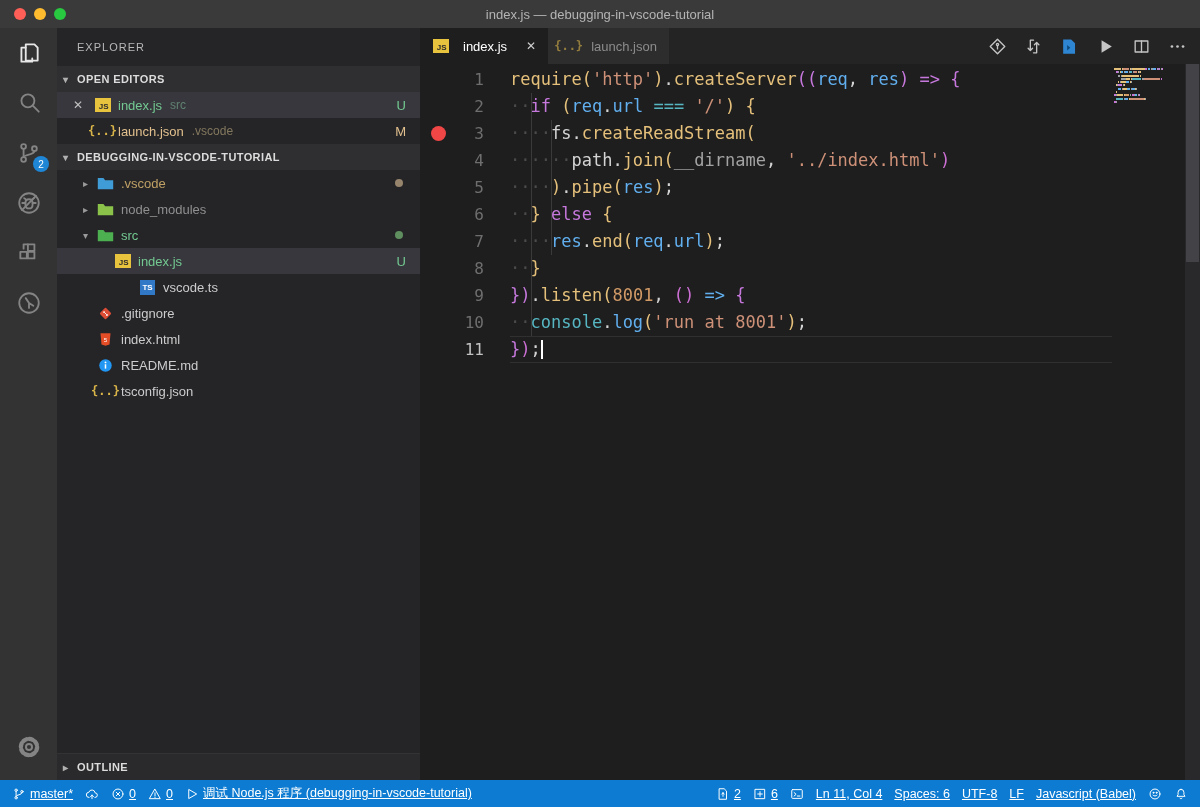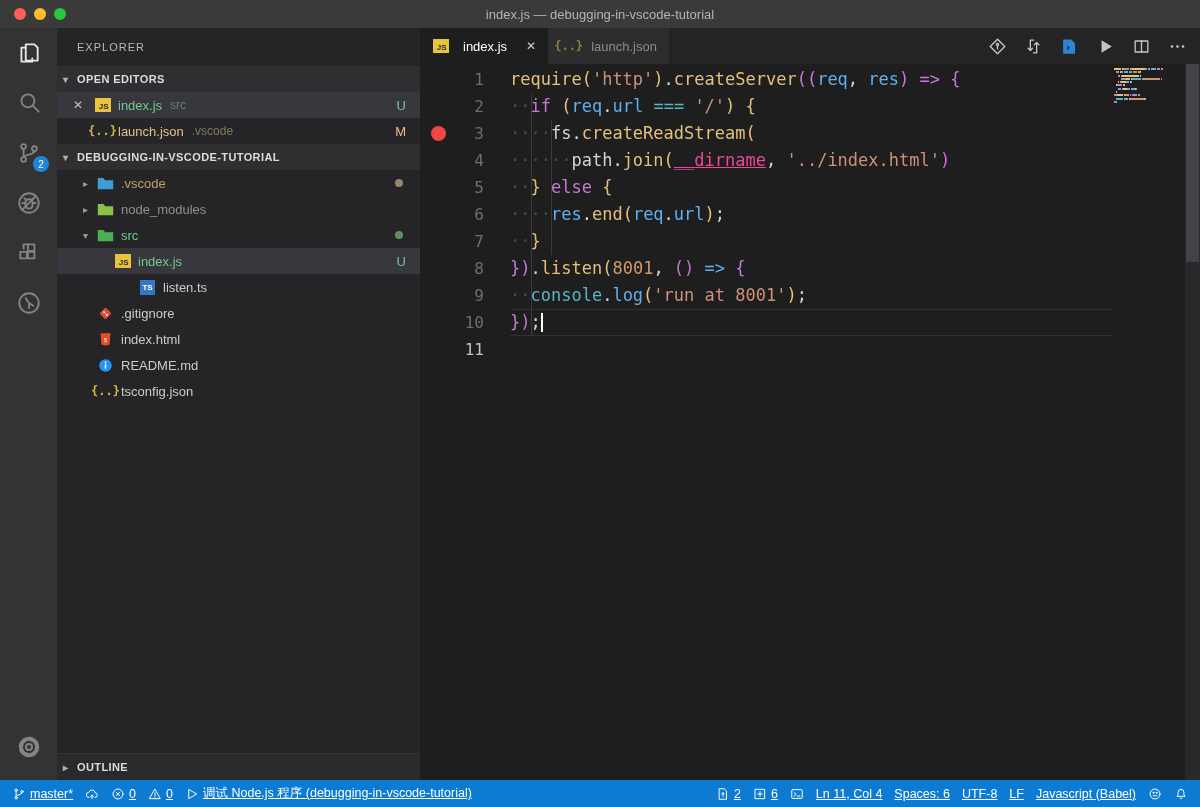--- a/index.html
+++ b/index.html
@@ -68,21 +68,21 @@
   .gutter { position:absolute; top:2px; left:0; width:90px; }
   .grow { height:27px; line-height:27px; text-align:right; padding-right:26px; color:#6e6e6e;
           font-size:16px; position:relative; }
   .grow.cur { color:#c2c2c2; }
   .bp { position:absolute; left:11px; top:6px; width:15px; height:15px; border-radius:50%; background:#f14646; }
   .lines { position:absolute; top:2px; left:90px; right:88px; }
   .cline { height:27px; line-height:27px; white-space:pre; color:#d4d4d4; }
   .cline.active { border-top:1px solid #303031; border-bottom:1px solid #303031; line-height:25px; }
   .tok-fn{color:#e5c07b}.tok-kw{color:#c678dd}.tok-var{color:#61afef}.tok-str{color:#ce9178}
   .tok-num{color:#d19a66}.tok-pn{color:#d4d4d4}.tok-brp{color:#c678dd}.tok-brk{color:#cc6fd4}
-  .tok-teal{color:#56b6c2}.tok-und{color:#ec4899;text-decoration:underline}.tok-wsp{color:#4b4b4b}
+  .tok-teal{color:#56b6c2}.tok-und{color:#a3a3a3;}.tok-wsp{color:#4b4b4b}
   .cursor { display:inline-block; width:2px; height:19px; background:#ffffff; vertical-align:-4px; }
   .guide { position:absolute; width:1px; background:#3a3a3a; }
 
   .minimap { position:absolute; top:4px; right:24px; width:62px; }
   .mm-line { height:2px; margin-bottom:1.3px; position:relative; }
   .mm-seg { position:absolute; top:0; height:2px; }
   .scrollbar { position:absolute; top:0; right:0; bottom:0; width:15px; background:#29292b; }
   .scroll-slider { position:absolute; top:0; left:1px; right:1px; height:198px; background:#434347; }
 
   
@@ -228,21 +228,21 @@
               <span class="box-js">JS</span>
             </span>
             <span class="fname" style="color:#73c991">index.js</span>
             <span class="rgt" style="color:#73c991">U</span>
           </div>
           <div class="row" style="padding-left: 68px;">
             <span class="tw"></span>
             <span class="ficon">
               <span class="box-ts">TS</span>
             </span>
-            <span class="fname" style="color:#cccccc">listen.ts</span>
+            <span class="fname" style="color:#cccccc">vscode.ts</span>
           </div>
           <div class="row" style="padding-left: 26px;">
             <span class="tw"></span>
             <span class="ficon">
               <svg viewBox="0 0 24 24" width="15" height="15">
                 <rect x="5" y="5" width="14" height="14" rx="2.5" transform="rotate(45 12 12)" fill="#dd4c35"></rect>
                 <circle cx="9.7" cy="9.7" r="1.5" fill="#fff"></circle>
                 <circle cx="14.3" cy="14.3" r="1.5" fill="#fff"></circle>
                 <path d="M10.5 10.5l3 3" stroke="#fff" stroke-width="1.4"></path>
               </svg>
@@ -353,20 +353,21 @@
             <div class="grow">8</div>
             <div class="grow">9</div>
             <div class="grow">10</div>
             <div class="grow cur">11</div>
           </div>
         <div class="lines" id="lines">
             <div class="cline"><span class="tok-fn">require</span><span class="tok-fn">(</span><span class="tok-str">'http'</span><span class="tok-fn">)</span><span class="tok-pn">.</span><span class="tok-fn">createServer</span><span class="tok-brp">((</span><span class="tok-var">req</span><span class="tok-pn">, </span><span class="tok-var">res</span><span class="tok-brp">)</span><span class="tok-pn"> </span><span class="tok-kw">=&gt;</span><span class="tok-pn"> </span><span class="tok-brp">{</span></div>
             <div class="cline"><span class="tok-wsp">··</span><span class="tok-kw">if</span><span class="tok-pn"> </span><span class="tok-fn">(</span><span class="tok-var">req</span><span class="tok-pn">.</span><span class="tok-var">url</span><span class="tok-pn"> </span><span class="tok-teal">===</span><span class="tok-pn"> </span><span class="tok-str">'/'</span><span class="tok-fn">)</span><span class="tok-pn"> </span><span class="tok-fn">{</span></div>
             <div class="cline"><span class="tok-wsp">····</span><span class="tok-pn">fs</span><span class="tok-pn">.</span><span class="tok-fn">createReadStream</span><span class="tok-fn">(</span></div>
             <div class="cline"><span class="tok-wsp">······</span><span class="tok-pn">path</span><span class="tok-pn">.</span><span class="tok-fn">join</span><span class="tok-fn">(</span><span class="tok-und">__dirname</span><span class="tok-pn">, </span><span class="tok-str">'../index.html'</span><span class="tok-brk">)</span></div>
+            <div class="cline"><span class="tok-wsp">····</span><span class="tok-fn">)</span><span class="tok-pn">.</span><span class="tok-fn">pipe</span><span class="tok-fn">(</span><span class="tok-var">res</span><span class="tok-fn">)</span><span class="tok-pn">;</span></div>
             <div class="cline"><span class="tok-wsp">··</span><span class="tok-fn">}</span><span class="tok-pn"> </span><span class="tok-kw">else</span><span class="tok-pn"> </span><span class="tok-fn">{</span></div>
             <div class="cline"><span class="tok-wsp">····</span><span class="tok-var">res</span><span class="tok-pn">.</span><span class="tok-fn">end</span><span class="tok-fn">(</span><span class="tok-var">req</span><span class="tok-pn">.</span><span class="tok-var">url</span><span class="tok-fn">)</span><span class="tok-pn">;</span></div>
             <div class="cline"><span class="tok-wsp">··</span><span class="tok-fn">}</span></div>
             <div class="cline"><span class="tok-brp">}</span><span class="tok-brp">)</span><span class="tok-pn">.</span><span class="tok-fn">listen</span><span class="tok-fn">(</span><span class="tok-num">8001</span><span class="tok-pn">, </span><span class="tok-brk">()</span><span class="tok-pn"> </span><span class="tok-var">=&gt;</span><span class="tok-pn"> </span><span class="tok-brp">{</span></div>
             <div class="cline"><span class="tok-wsp">··</span><span class="tok-teal">console</span><span class="tok-pn">.</span><span class="tok-var">log</span><span class="tok-fn">(</span><span class="tok-str">'run at 8001'</span><span class="tok-fn">)</span><span class="tok-pn">;</span></div>
             <div class="cline active"><span class="tok-brp">}</span><span class="tok-brk">)</span><span class="tok-pn">;</span><span class="cursor"></span></div>
           </div>
         <div class="guide" style="left:111px; top:29px; height:243px;"></div>
         <div class="guide" style="left:131px; top:56px; height:135px;"></div>
         <div class="minimap" id="minimap">

